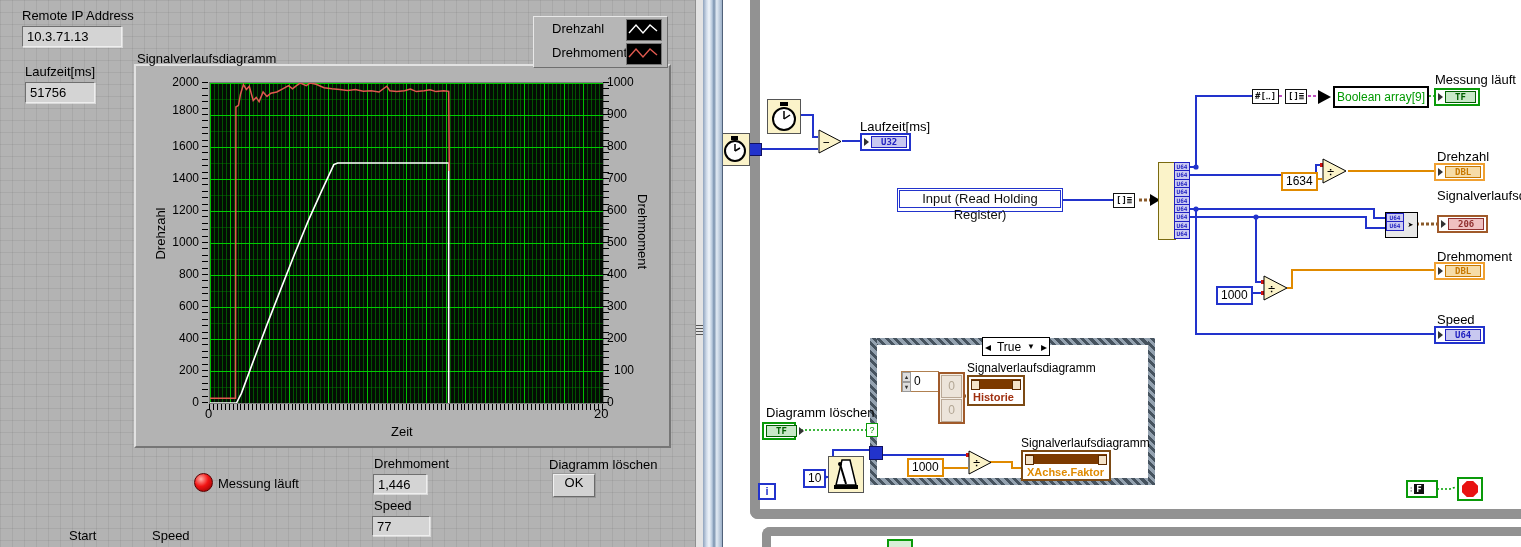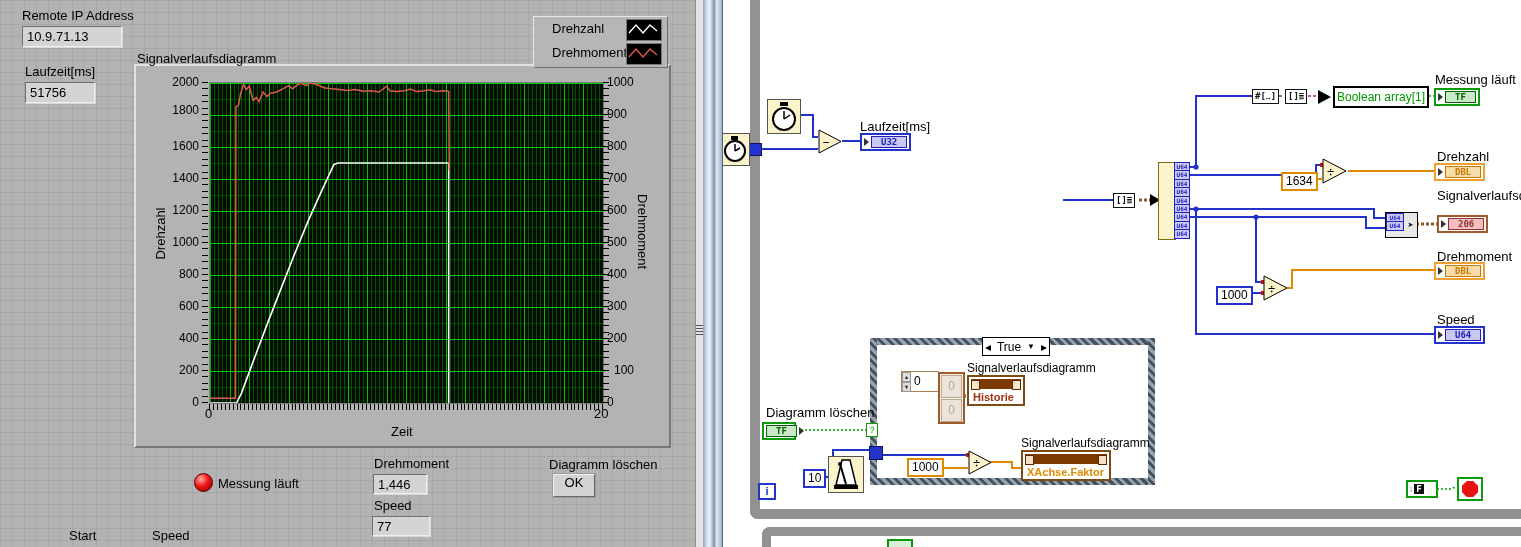--- a/index.html
+++ b/index.html
@@ -80,21 +80,21 @@
   .spin{display:flex;flex-direction:column;width:9px;}
   .spin b{height:8px;font-size:6px;line-height:8px;text-align:center;color:#333;background:#ddd;border:1px solid #999;}
 </style>
 </head>
 <body>
 
 <div id="stage">
 
   <div id="panel">
     <div class="lbl" style="left:22px;top:8px;">Remote IP Address</div>
-    <div class="fld" style="left:22px;top:26px;width:90px;height:15px;">10.9.71.13</div>
+    <div class="fld" style="left:22px;top:26px;width:90px;height:15px;">10.3.71.13</div>
 
     <div class="lbl" style="left:25px;top:64px;">Laufzeit[ms]</div>
     <div class="fld" style="left:25px;top:82px;width:60px;height:15px;">51756</div>
 
     <div class="lbl" style="left:137px;top:51px;">Signalverlaufsdiagramm</div>
 
     <div id="legend">
       <div class="leg-row">
         <span class="leg-lbl">Drehzahl</span>
         <span class="leg-sample">
@@ -259,39 +259,42 @@
         <text x="5" y="17" font-size="11" font-family="DejaVu Sans Mono">−</text>
       </svg>
   </div>
 
   <div class="lbl" style="left:860px;top:119px;">Laufzeit[ms]</div>
   <div class="term" style="left:860px;top:133px;--c:#2233cc;--bc:#2020c0;--bg:#c8c8f0;">
     <span class="tri"></span>
     <span class="badge">U32</span>
   </div>
 
+  <div class="node" style="left:897px;top:188px;width:162px;height:20px;border:1px solid #2233cc;background:#fff;padding:1px;z-index:3;">
+    <div style="border:1px solid #2233cc;height:16px;text-align:center;font-size:13px;color:#111;line-height:16px;">Input (Read Holding Register)</div>
+  </div>
 
   <div class="mini-icon" style="left:1113px;top:193px;">[]≣</div>
 
   <div class="node" style="left:1158px;top:162px;width:16px;height:76px;background:#fbf3c9;border:1px solid #7a6a10;"></div>
   <div id="u64col">
       <div class="u64badge">U64</div>
       <div class="u64badge">U64</div>
       <div class="u64badge">U64</div>
       <div class="u64badge">U64</div>
       <div class="u64badge">U64</div>
       <div class="u64badge">U64</div>
       <div class="u64badge">U64</div>
       <div class="u64badge">U64</div>
       <div class="u64badge">U64</div>
     </div>
 
   <div class="mini-icon" style="left:1252px;top:89px;">#[‥]</div>
   <div class="mini-icon" style="left:1285px;top:89px;">[]≣</div>
-  <div class="node" style="left:1333px;top:86px;width:92px;height:18px;border:2px solid #000;background:#fff;font-size:12px;color:#009900;text-align:center;line-height:18px;z-index:3;">Boolean array[1]</div>
+  <div class="node" style="left:1333px;top:86px;width:92px;height:18px;border:2px solid #000;background:#fff;font-size:12px;color:#009900;text-align:center;line-height:18px;z-index:3;">Boolean array[9]</div>
   <div class="lbl" style="left:1435px;top:72px;">Messung läuft</div>
   <div class="term" style="left:1434px;top:88px;--c:#0a9a0a;--bc:#006000;--bg:#c8e8c8;">
     <span class="tri"></span>
     <span class="badge">TF</span>
   </div>
 
   <div class="const" style="left:1281px;top:172px;--c:#e08a00;">1634</div>
   <div class="node" style="left:1322px;top:158px;">
     <svg width="26" height="26">
         <polygon points="1,1 1,25 24,13" fill="#fbf3c9" stroke="#000"></polygon>

